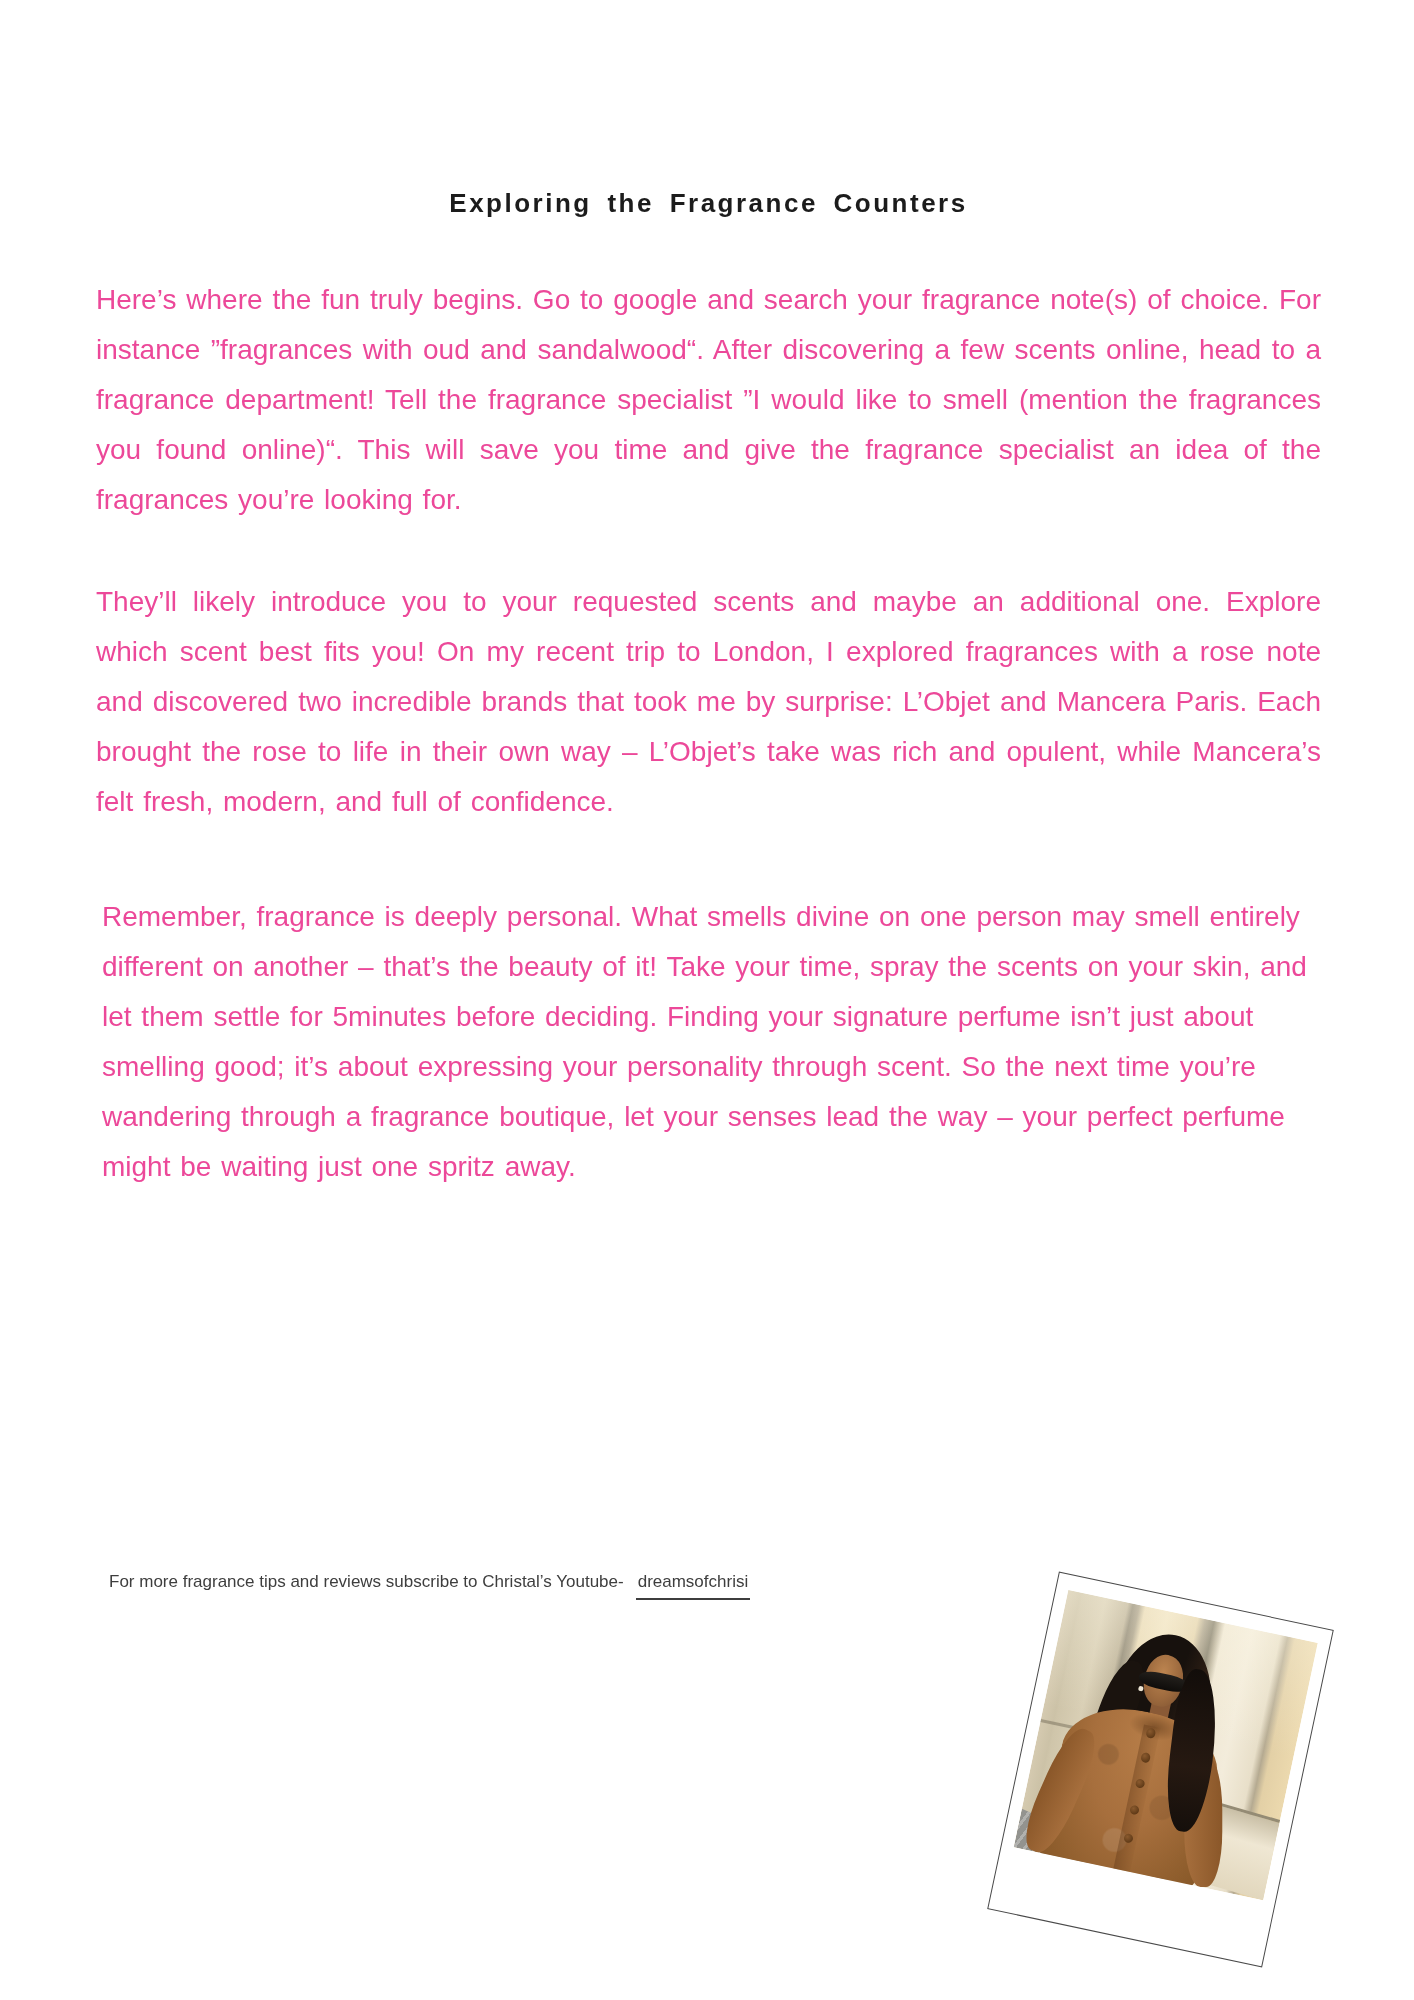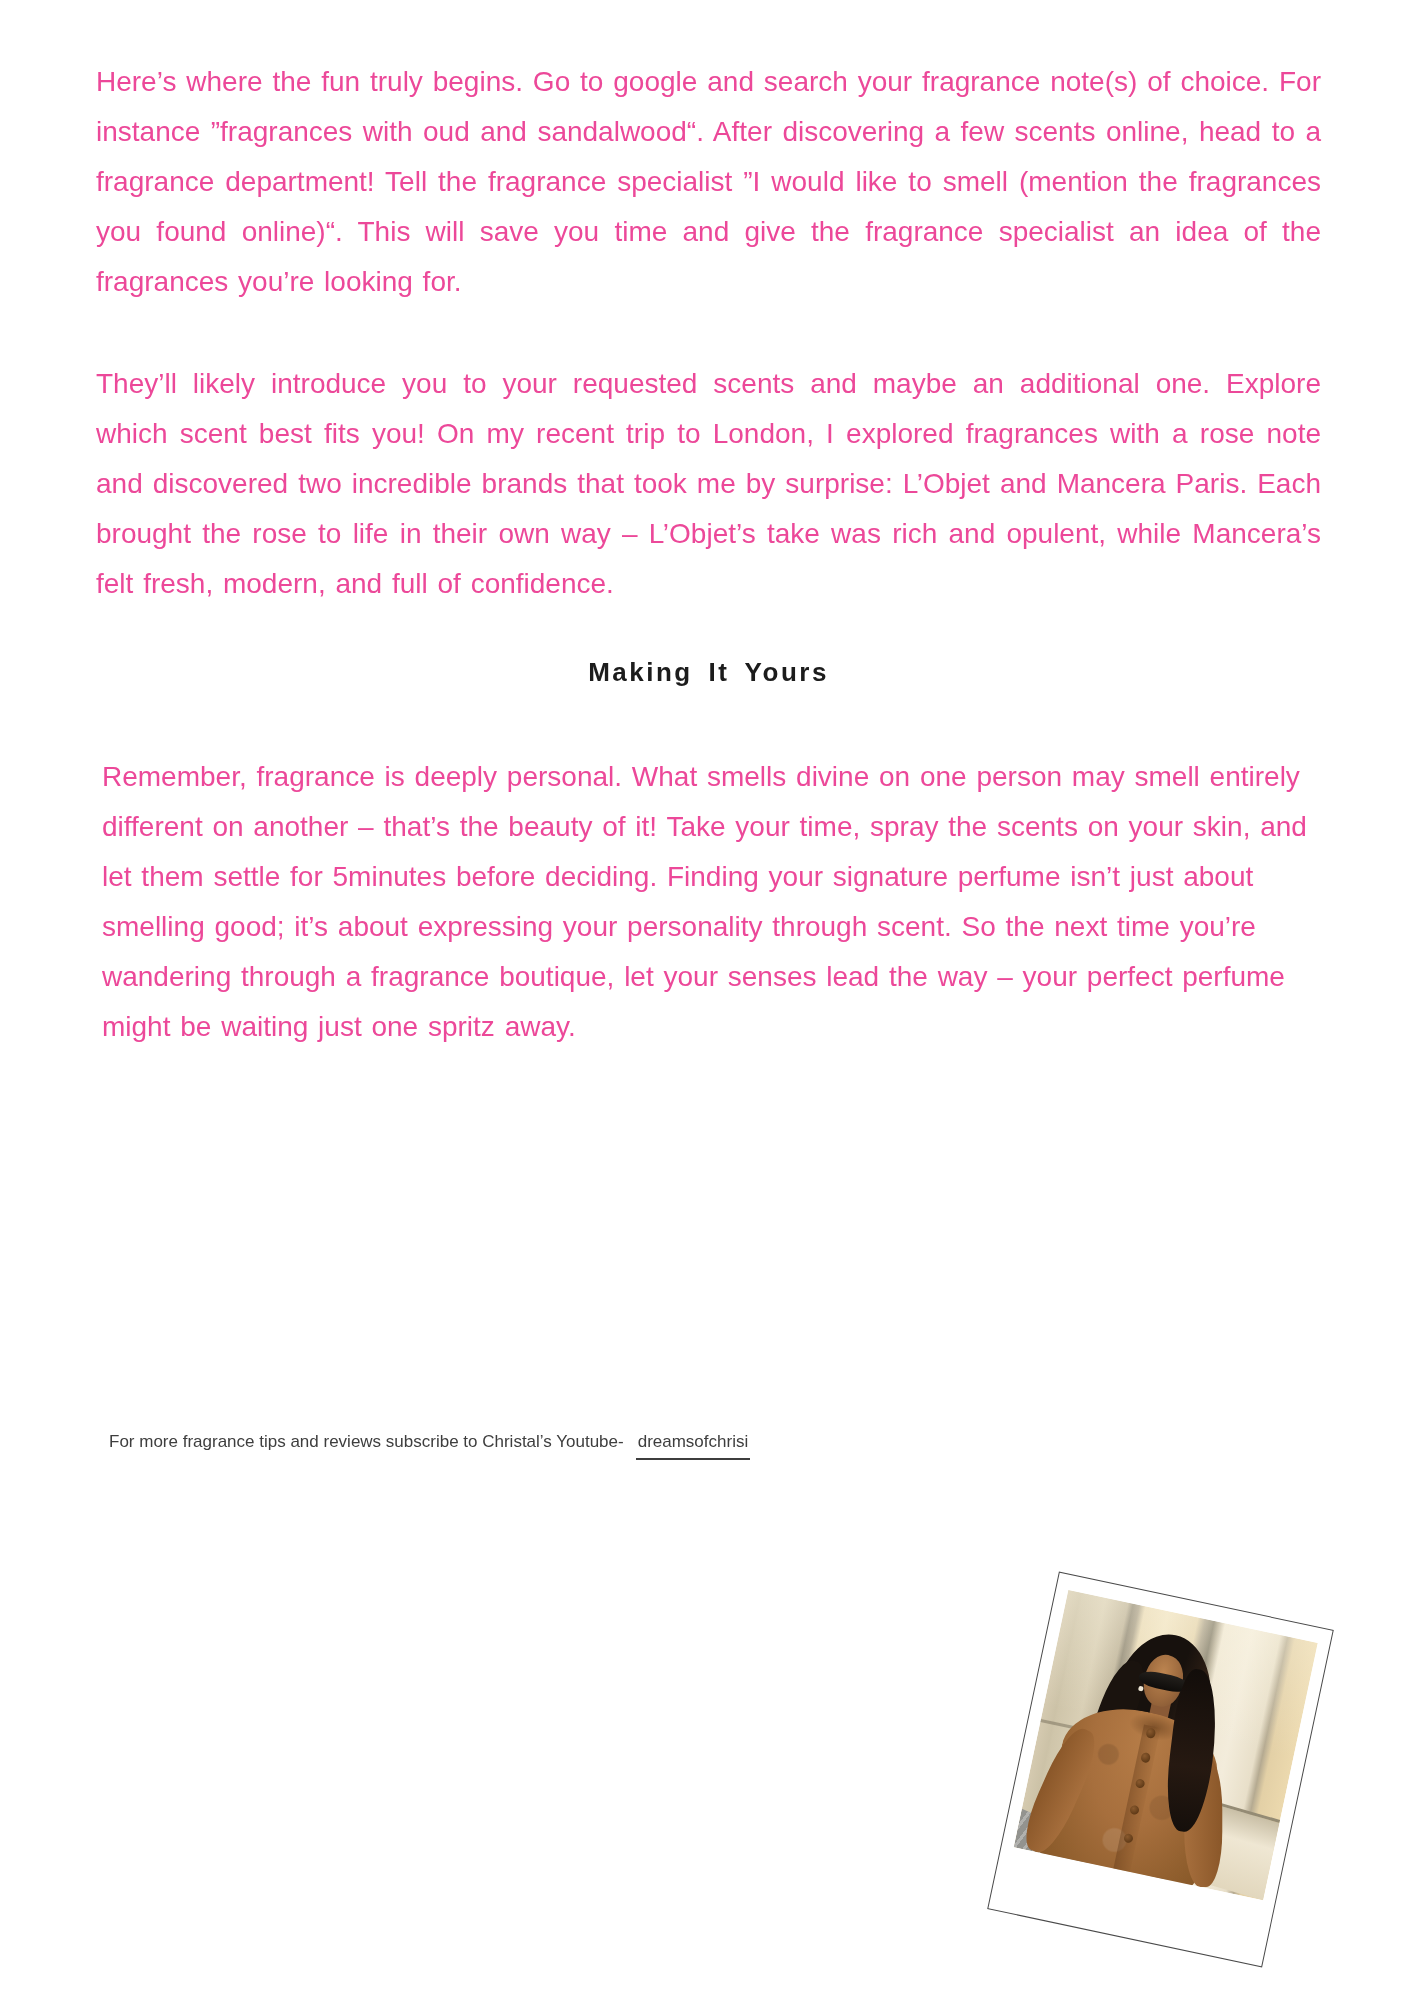--- a/index.html
+++ b/index.html
@@ -187,26 +187,26 @@
     z-index:4;
   }
   .b1{top:45%;} .b2{top:54.5%;} .b3{top:64.5%;} .b4{top:75%;} .b5{top:86%;}
 </style>
 </head>
 <body>
 
 <div class="page">
   <div class="content">
 
+    <h1 class="section-heading h-first">Exploring the Fragrance Counters</h1>
 
     <p class="body-par justified p1">Here’s where the fun truly begins. Go to google and search your fragrance note(s) of choice. For instance ”fragrances with oud and sandalwood“. After discovering a few scents online, head to a fragrance department! Tell the fragrance specialist ”I would like to smell (mention the fragrances you found online)“. This will save you time and give the fragrance specialist an idea of the fragrances you’re looking for.</p>
 
     <p class="body-par justified p2">They’ll likely introduce you to your requested scents and maybe an additional one. Explore which scent best fits you! On my recent trip to London, I explored fragrances with a rose note and discovered two incredible brands that took me by surprise: L’Objet and Mancera Paris. Each brought the rose to life in their own way – L’Objet’s take was rich and opulent, while Mancera’s felt fresh, modern, and full of confidence.</p>
 
-    <h2 class="section-heading h-second">Making It Yours</h2>
 
     <p class="body-par p3">Remember, fragrance is deeply personal. What smells divine on one person may smell entirely different on another – that’s the beauty of it! Take your time, spray the scents on your skin, and let them settle for 5minutes before deciding. Finding your signature perfume isn’t just about smelling good; it’s about expressing your personality through scent. So the next time you’re wandering through a fragrance boutique, let your senses lead the way – your perfect perfume might be waiting just one spritz away.</p>
 
     <div class="footer-note">
       <span>For more fragrance tips and reviews subscribe to Christal’s Youtube-</span><a class="footer-link">dreamsofchrisi</a>
     </div>
   </div>
 
   <div class="polaroid">
     <div class="photo">

